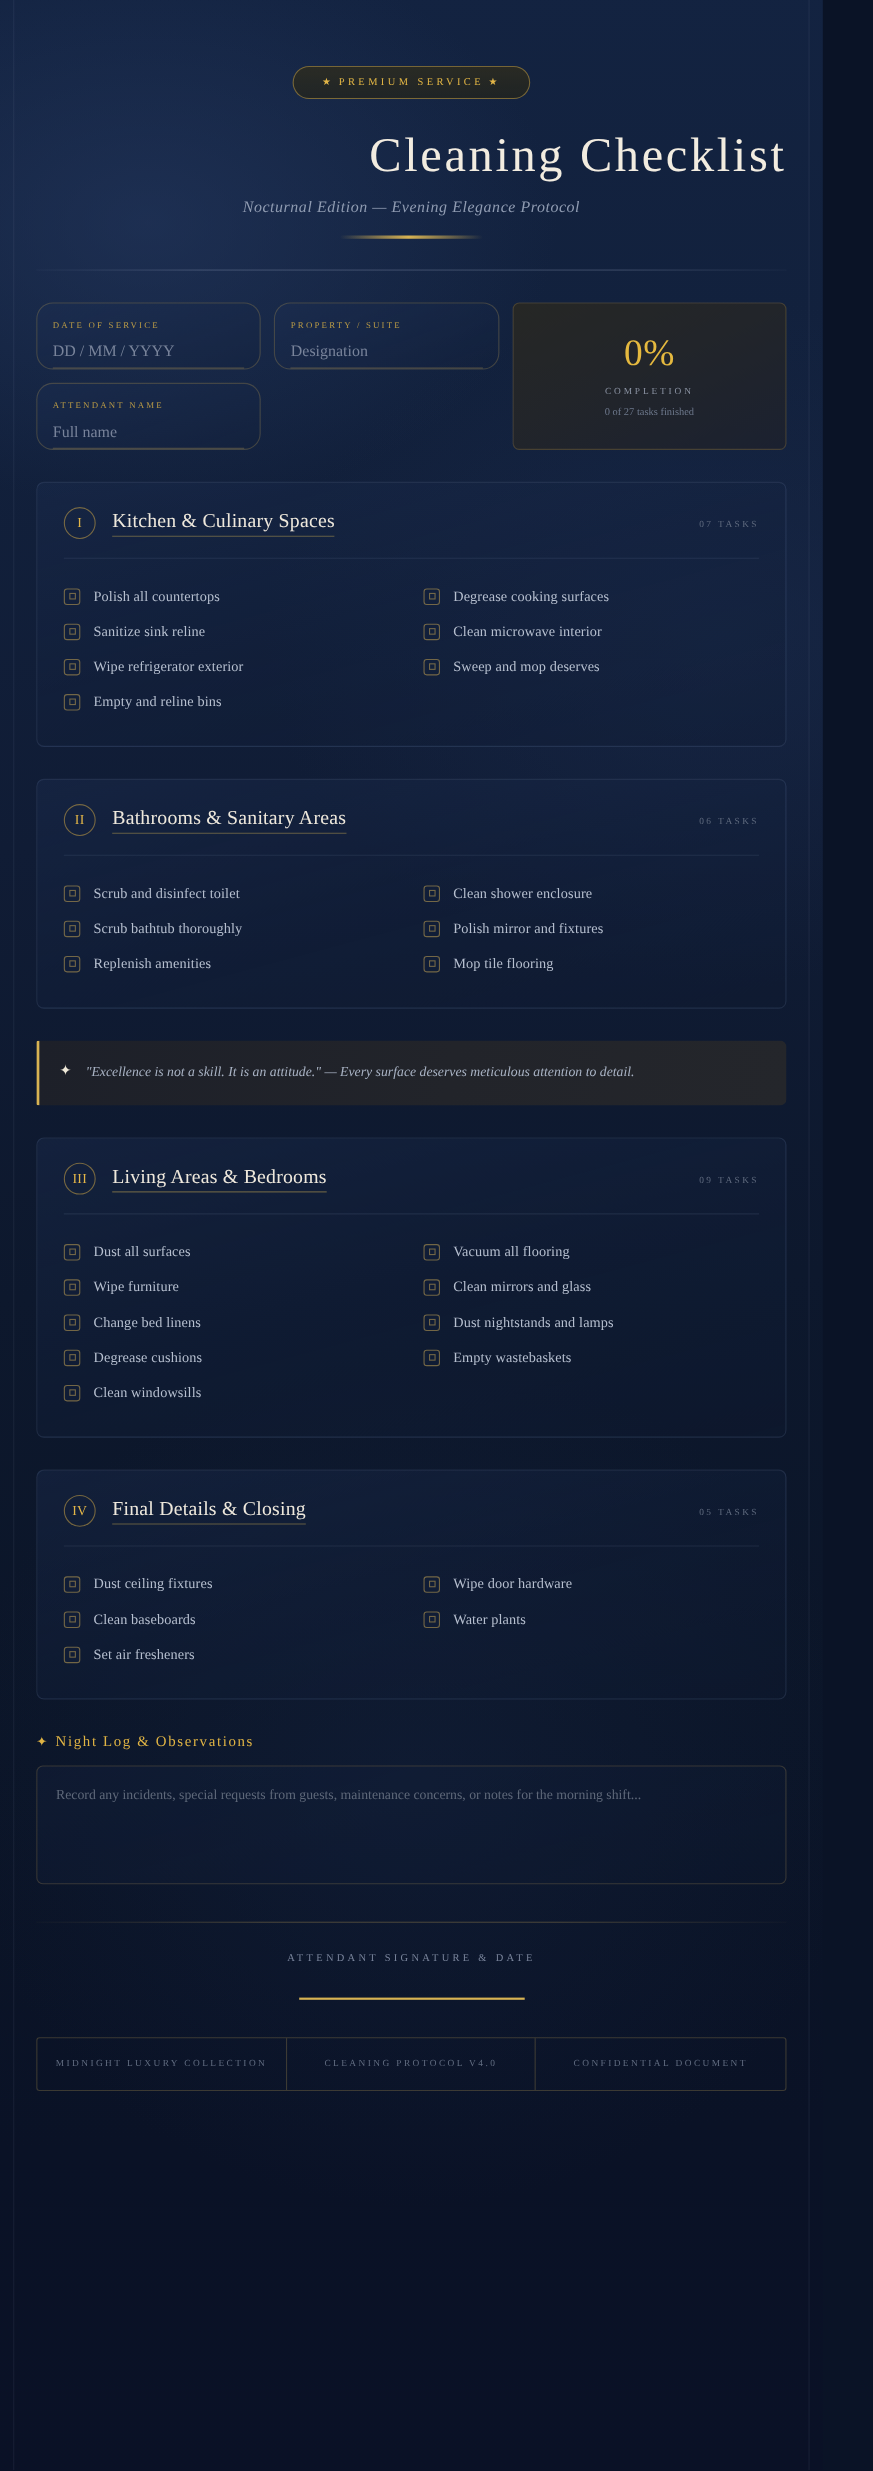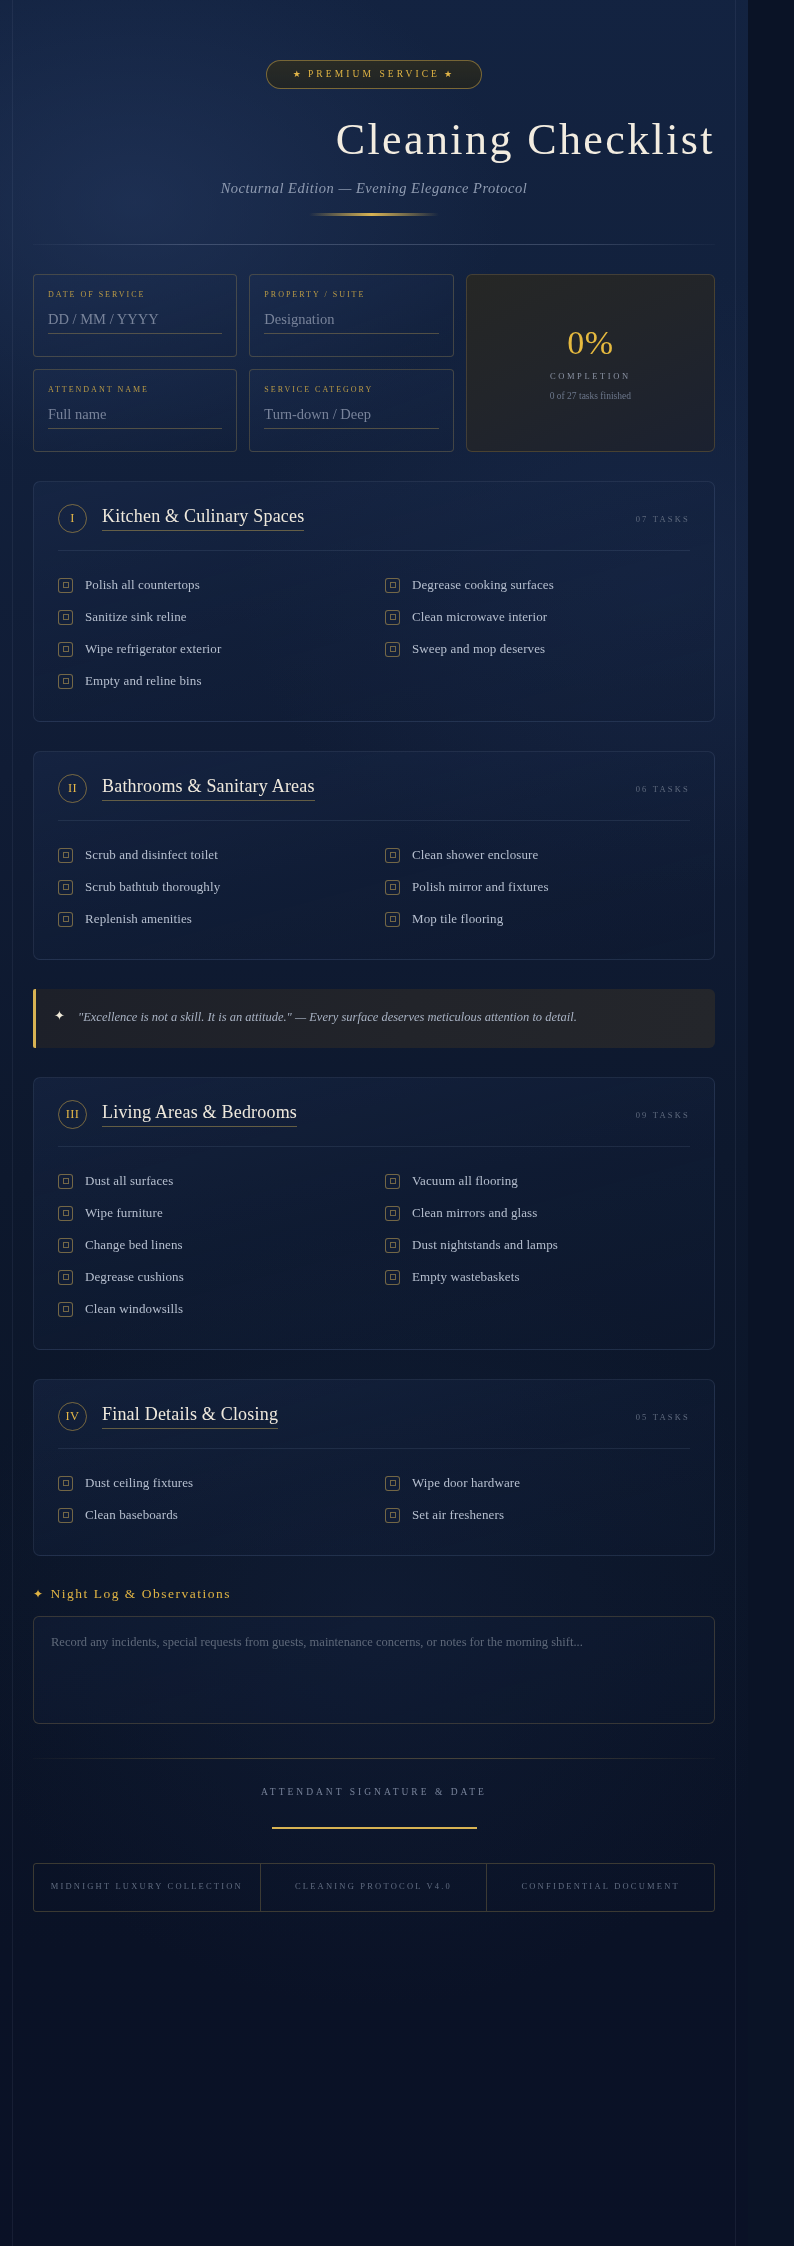--- a/index.html
+++ b/index.html
@@ -97,23 +97,23 @@
   .meta {
     margin-top: 29px;
     display: grid;
     grid-template-columns: 1fr 1fr 1.22fr;
     grid-template-rows: auto auto;
     gap: 12px;
   }
 
   .field {
     border: 1px solid rgba(176,148,80,0.30);
-    border-radius: 4px;
+    border-radius: 15px;
     background: linear-gradient(160deg, rgba(30,48,84,0.38), rgba(19,32,58,0.30));
-    padding: 13px 14px 22px;
+    padding: 13px 14px 0;
   }
   .field .flabel {
     color: #b99a46;
     font-size: 8px;
     letter-spacing: 2.0px;
     line-height: 1.75;
     text-transform: uppercase;
   }
   .field .fvalue {
     margin-top: 9px;
@@ -337,24 +337,20 @@
       </div>
       <div class="completion">
         <div class="cpct">0%</div>
         <div class="clabel">COMPLETION</div>
         <div class="csub">0 of 27 tasks finished</div>
       </div>
       <div class="field">
         <div class="flabel">ATTENDANT NAME</div>
         <div class="fvalue">Full name</div>
       </div>
-      <div class="field">
-        <div class="flabel">SERVICE CATEGORY</div>
-        <div class="fvalue">Turn-down / Deep</div>
-      </div>
     </div>
 
     <div id="sections-top">
         <div class="section">
           <div class="sec-head">
             <div class="numeral">I</div>
             <div class="sec-title">Kitchen &amp; Culinary Spaces</div>
             <div class="sec-count">07 TASKS</div>
           </div>
           <div class="tasks">
@@ -540,20 +536,26 @@
             <div class="task">
               <div class="cbox">
                 <i></i>
               </div>
               <span class="tlabel">Clean baseboards</span>
             </div>
             <div class="task">
               <div class="cbox">
                 <i></i>
               </div>
+              <span class="tlabel">Water plants</span>
+            </div>
+            <div class="task">
+              <div class="cbox">
+                <i></i>
+              </div>
               <span class="tlabel">Set air fresheners</span>
             </div>
           </div>
         </div>
       </div>
 
     <div class="notes">
       <div class="notes-title"><span class="nstar">✦</span><span>Night Log &amp; Observations</span></div>
       <div class="notes-box">Record any incidents, special requests from guests, maintenance concerns, or notes for the morning shift...</div>
     </div>

